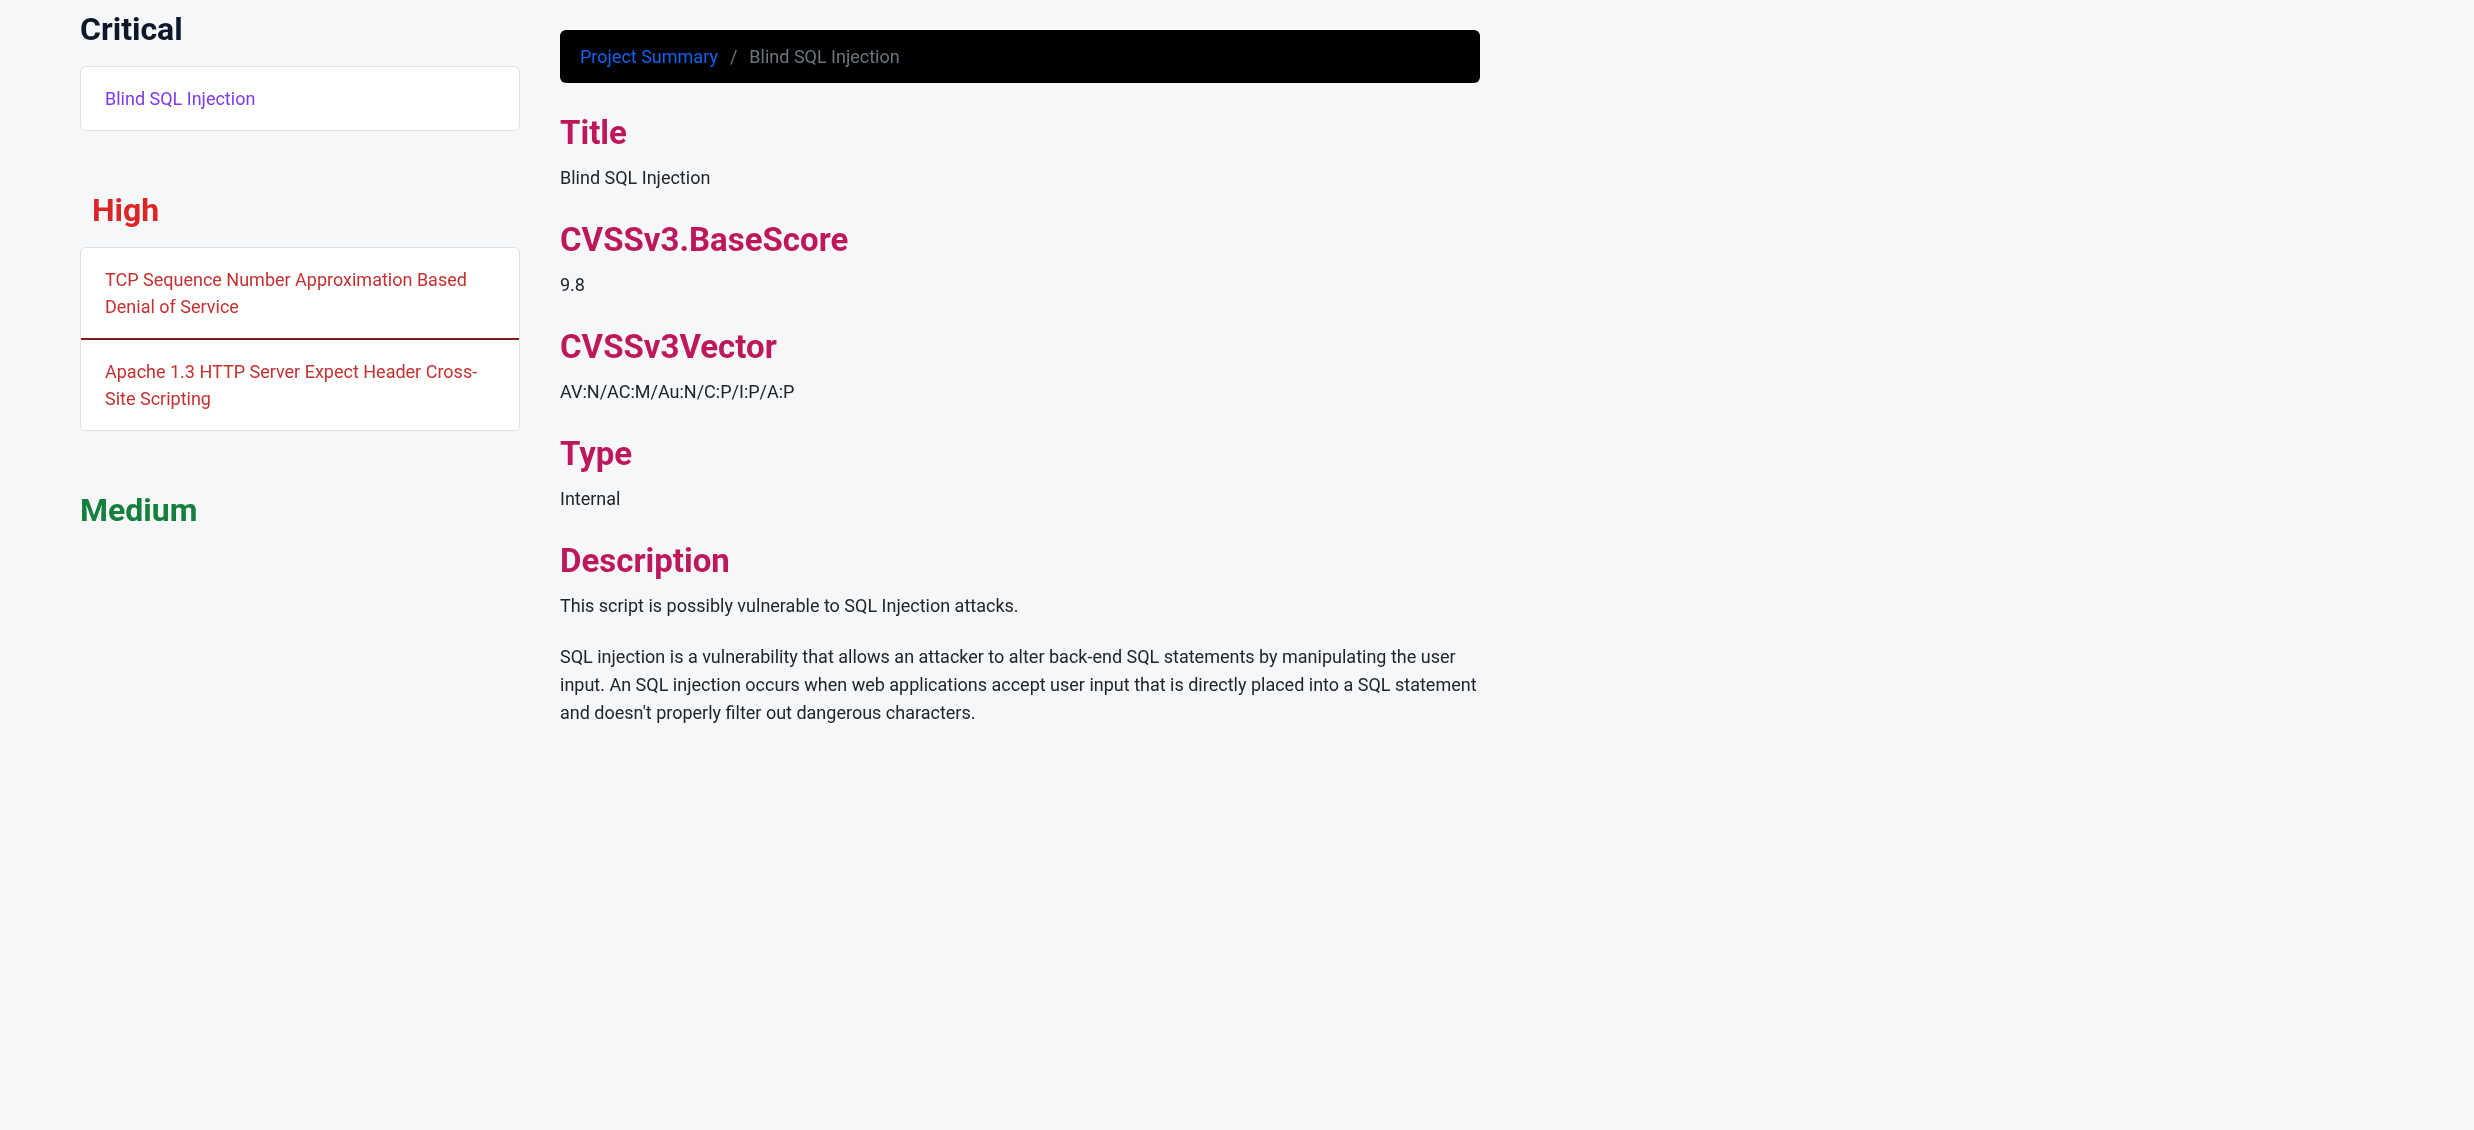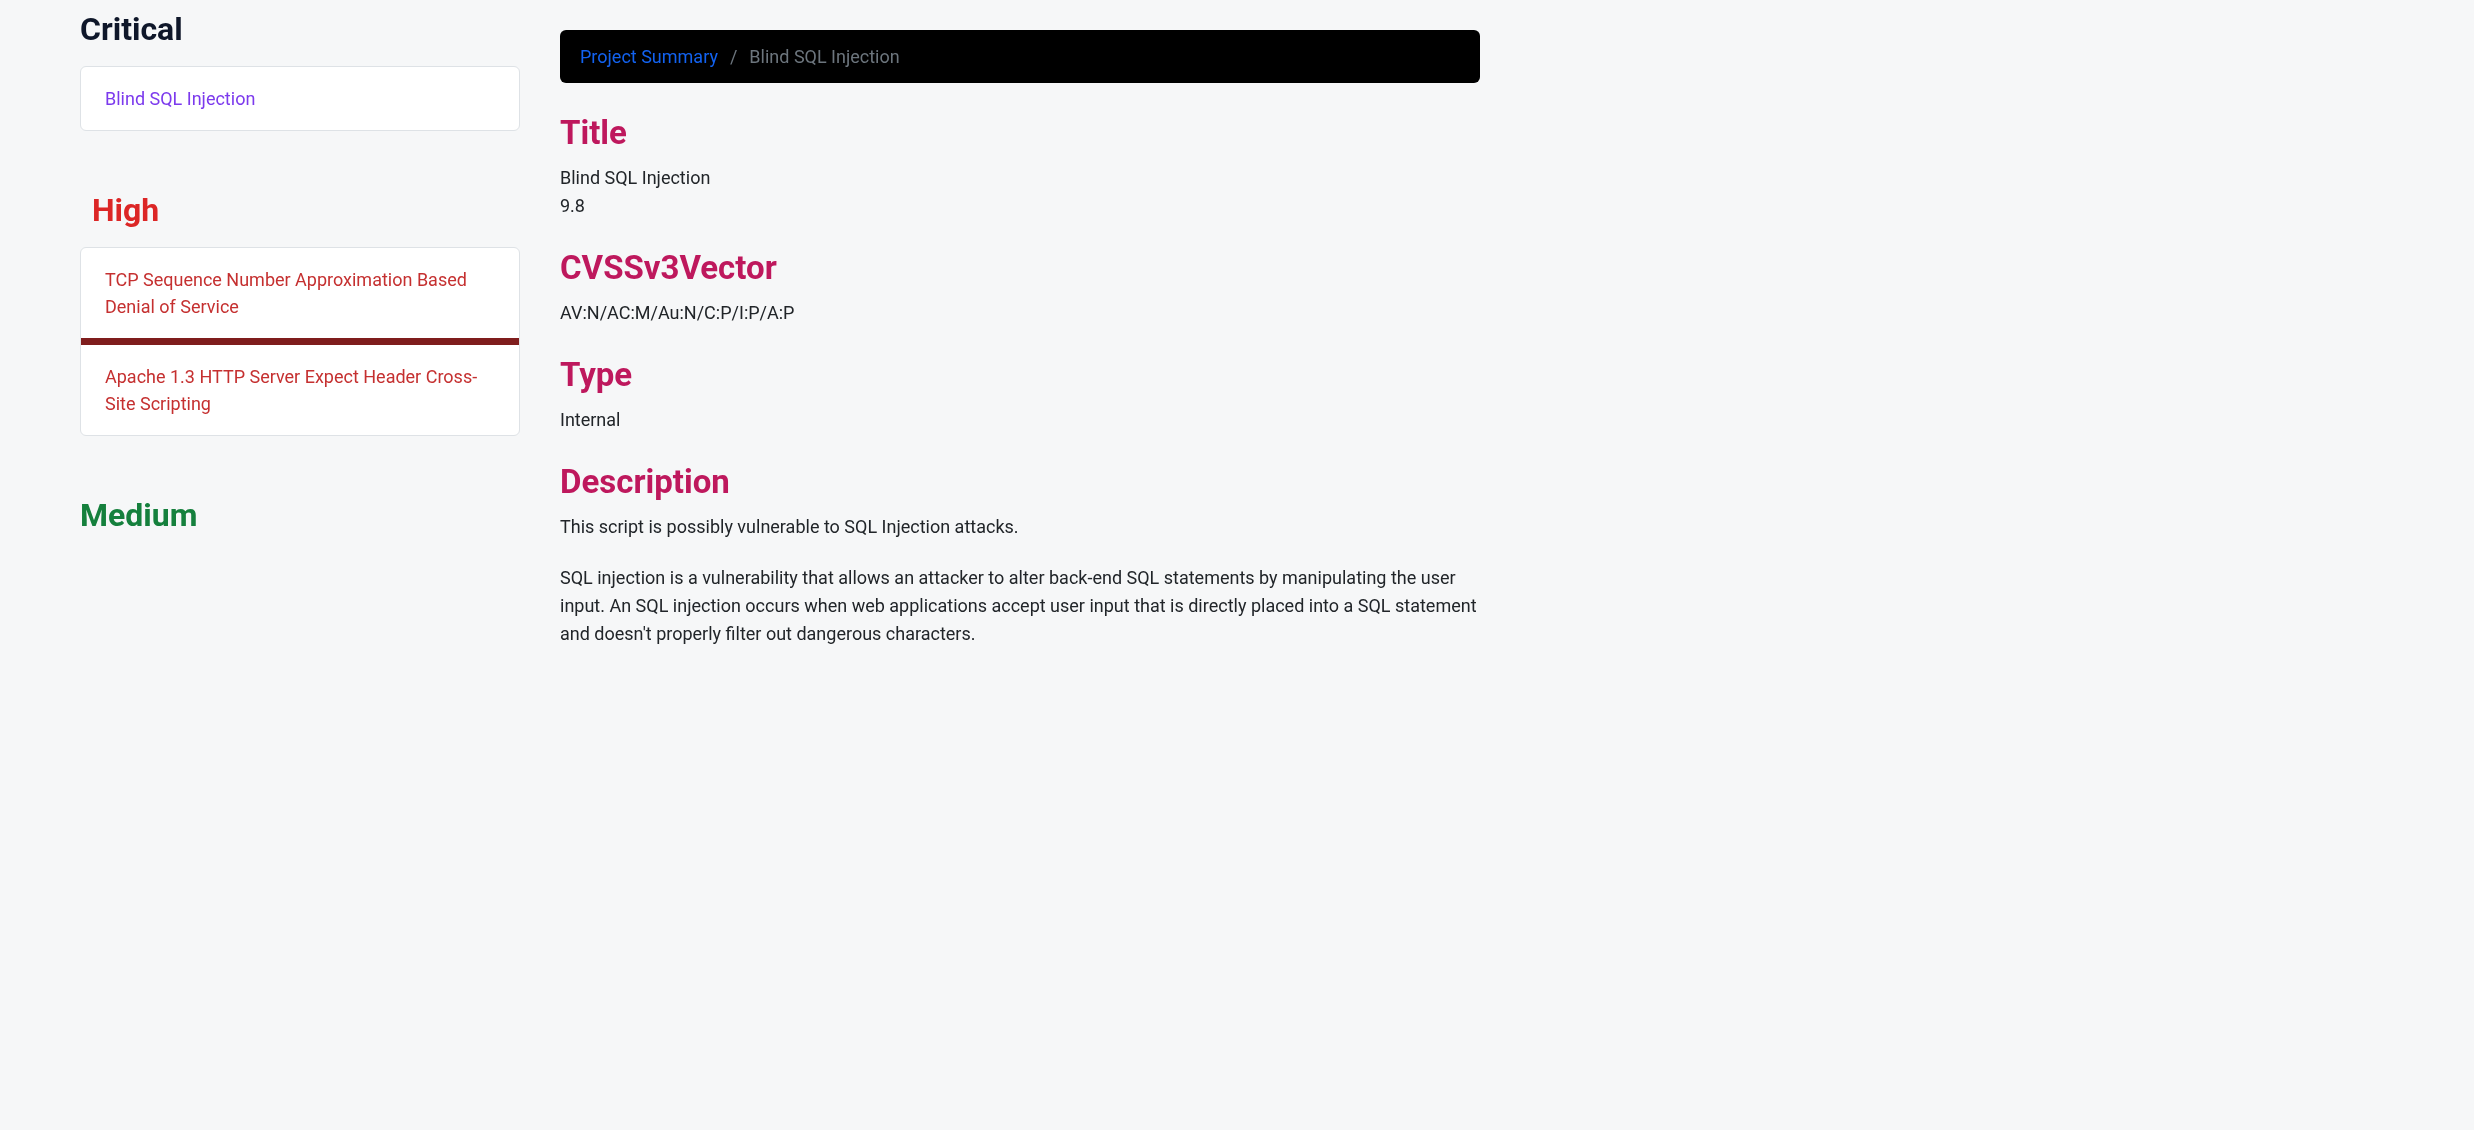--- a/index.html
+++ b/index.html
@@ -49,21 +49,21 @@
       background: #ffffff;
       border: 1px solid #dee2e6;
       border-radius: 6px;
       overflow: hidden;
     }
     .card-item {
       padding: 18px 24px;
       font-size: 18px;
       line-height: 1.5;
       cursor: pointer;
-      border-bottom: 7px solid #7f1d1d;
+      border-bottom: 2px solid #7f1d1d;
     }
     .card-item:last-child {
       border-bottom: none;
     }
     .card-item.critical {
       color: #7c3aed;
     }
     .card-item.high {
       color: #c53030;
     }
@@ -140,20 +140,21 @@
 
     <nav class="breadcrumb">
       <span class="breadcrumb-link">Project Summary</span>
       <span class="breadcrumb-sep">/</span>
       <span class="breadcrumb-current">Blind SQL Injection</span>
     </nav>
 
     <h3 class="detail-heading">Title</h3>
     <div class="detail-value">Blind SQL Injection</div>
 
+    <h3 class="detail-heading">CVSSv3.BaseScore</h3>
     <div class="detail-value">9.8</div>
 
     <h3 class="detail-heading">CVSSv3Vector</h3>
     <div class="detail-value">AV:N/AC:M/Au:N/C:P/I:P/A:P</div>
 
     <h3 class="detail-heading">Type</h3>
     <div class="detail-value">Internal</div>
 
     <h3 class="detail-heading">Description</h3>
     <div class="detail-value">

